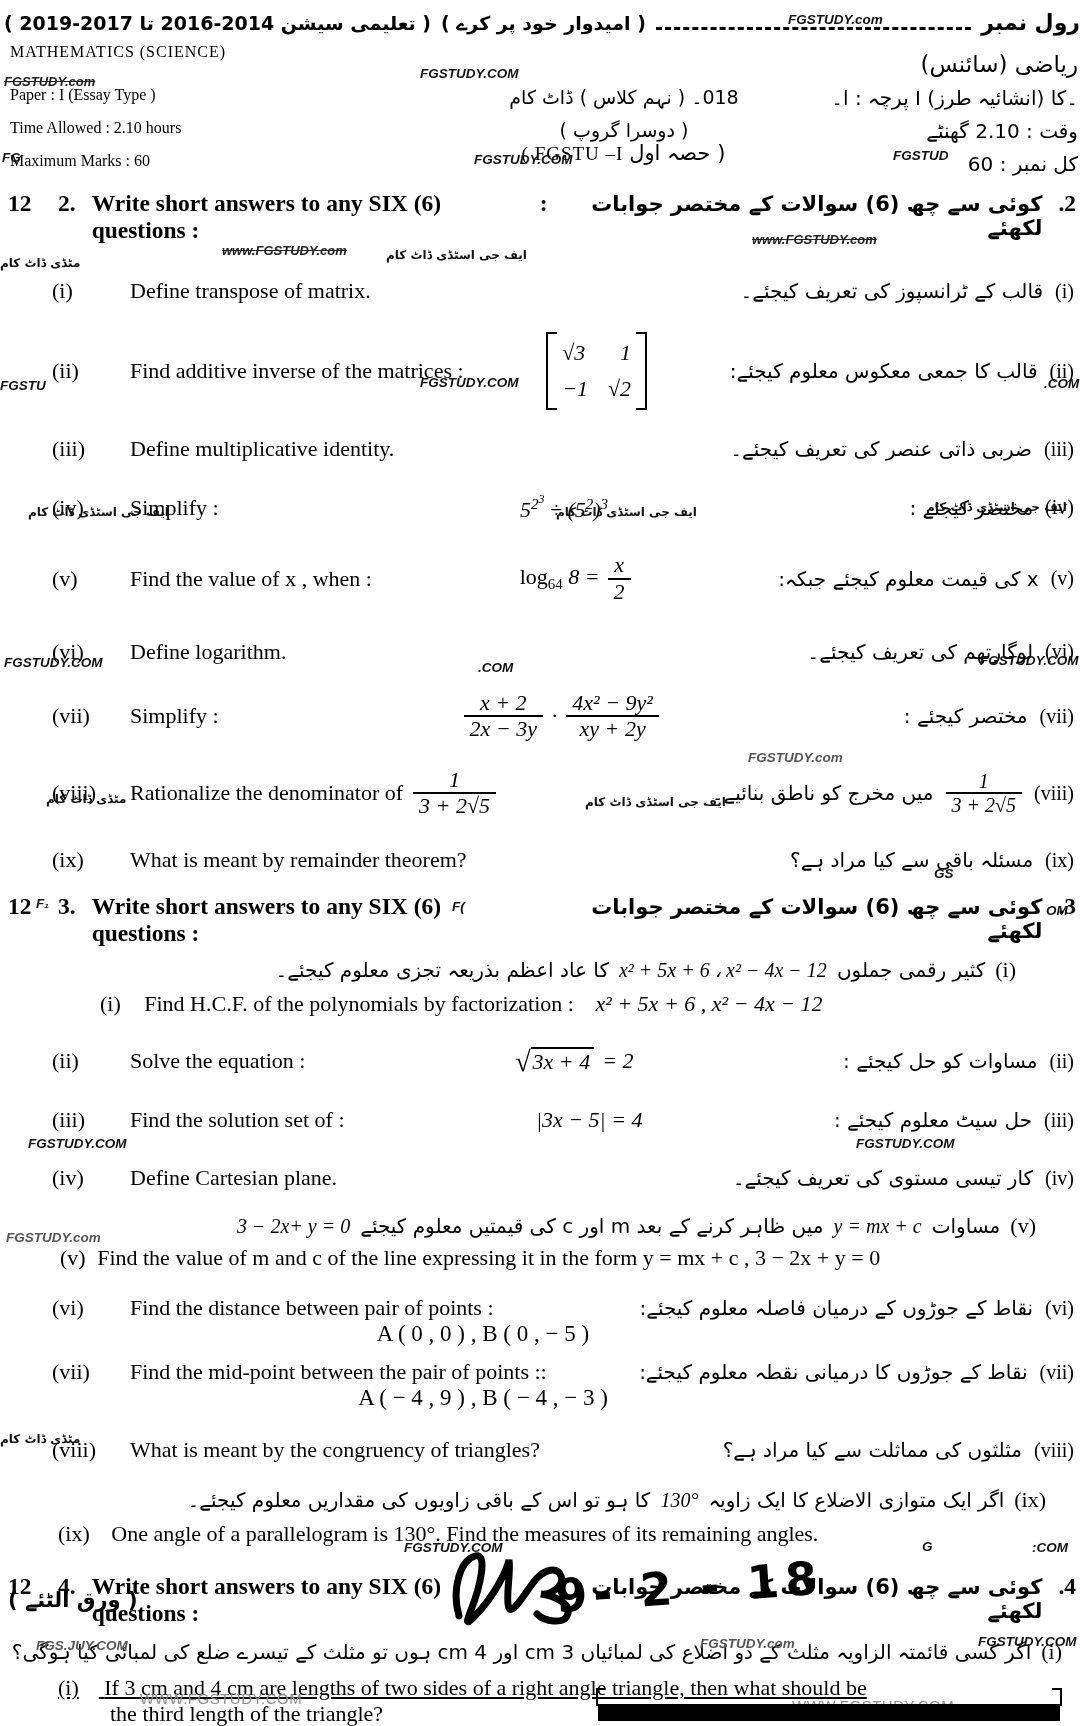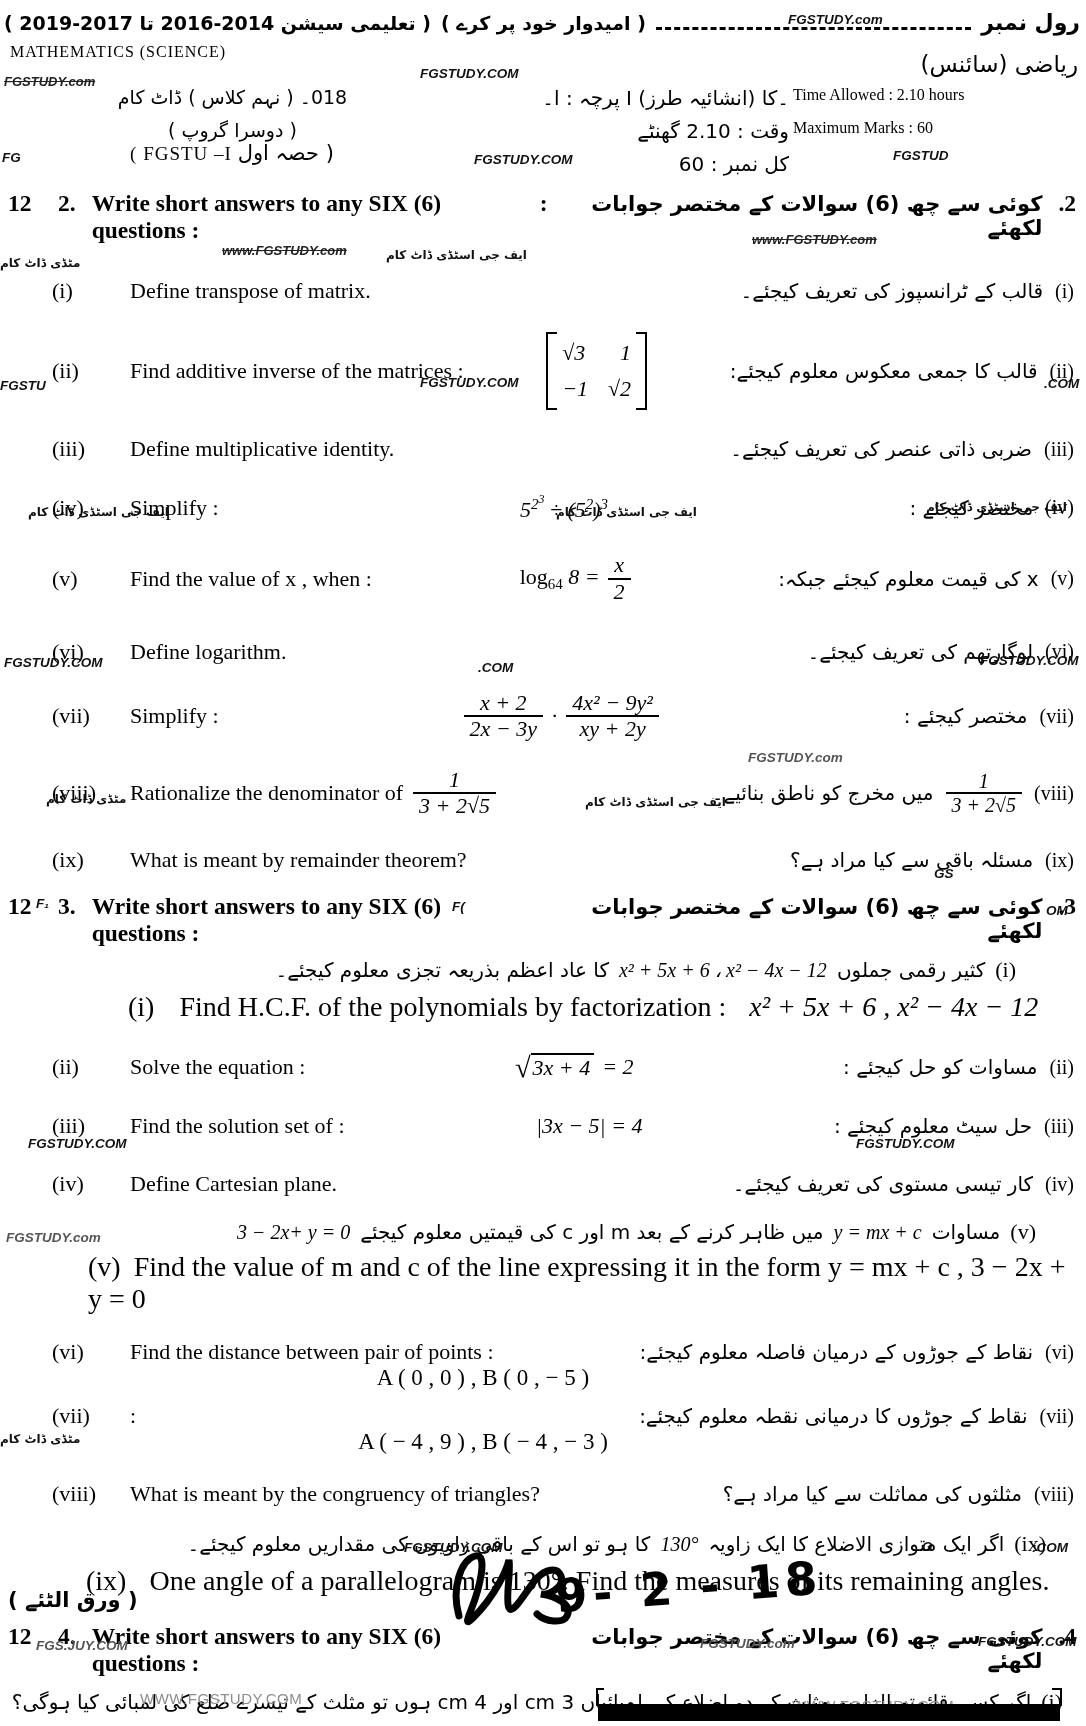--- a/index.html
+++ b/index.html
@@ -43,21 +43,21 @@
   .it .n{min-width:78px;}
   .it .mid{flex:1;display:flex;justify-content:center;align-items:center;gap:8px;}
   .it .urb{margin-left:auto;display:flex;align-items:center;gap:12px;direction:rtl;
            font-size:20px;}
   .it .urb .n{min-width:auto;direction:ltr;}
   .math{font-style:italic;}
   .math sup{font-style:italic;}
   .urline{display:flex;align-items:center;gap:10px;direction:rtl;padding-right:70px;
           font-size:20px;justify-content:flex-start;}
   .urline .n{direction:ltr;font-size:22px;}
-  .enline{padding-left:100px;font-size:28px;margin-left:28px;}
+  .enline{padding-left:100px;font-size:22px;}
   .ptsline{text-align:center;font-size:23px;padding-right:120px;}
 
   
   .frac{display:inline-flex;flex-direction:column;vertical-align:middle;text-align:center;
         line-height:1.12;font-style:italic;}
   .frac .fnum{border-bottom:2px solid #000;padding:0 6px;}
   .frac .fden{padding:0 6px;}
   .sqrt{display:inline-flex;align-items:flex-end;font-style:italic;}
   .sqrt .rsign{font-style:normal;font-size:1.3em;line-height:.9;}
   .sqrt .rad{border-top:2px solid #000;padding:0 4px 0 2px;}
@@ -129,20 +129,21 @@
     <span class="ur rtl">( امیدوار خود پر کرے )</span>
     <span class="dash"></span>
     <span class="ur rtl" style="font-size:22px;">رول نمبر</span>
   </div>
 
   <div class="hdr">
     <div class="l title-en">MATHEMATICS    (SCIENCE)</div>
     <div class="c"></div>
     <div class="r ur" style="font-size:23px;margin-top:14px;">ریاضی (سائنس)</div>
 
+    <div class="l hrow">Paper  :  I  (Essay Type )</div>
     <div class="c hrow ur rtl">018۔ ( نہم کلاس ) ڈاٹ کام</div>
     <div class="r hrow ur">پرچہ : ا۔ I ۔کا (انشائیہ طرز)</div>
 
     <div class="l hrow">Time Allowed   :    2.10 hours</div>
     <div class="c hrow ur rtl">( دوسرا گروپ )</div>
     <div class="r hrow ur">وقت   :   2.10 گھنٹے</div>
 
     <div class="l hrow">Maximum Marks  :    60</div>
     <div class="c hrow part-line">
       <span>( FGSTU –I</span>
@@ -359,20 +360,21 @@
     <span>Find the distance between  pair of points  :</span>
     <span class="urb">
       <span class="n">(vi)</span>
       <span class="ur">نقاط کے جوڑوں کے درمیان فاصلہ معلوم کیجئے:</span>
     </span>
   </div>
   <div class="ptsline">A ( 0 , 0 ) , B ( 0 , − 5 )</div>
 
   <div class="it" style="margin-top:12px;">
     <span class="n">(vii)</span>
+    <span>Find the mid-point between the pair of points  :</span>
     <span class="colon">:</span>
     <span class="urb">
       <span class="n">(vii)</span>
       <span class="ur">نقاط کے جوڑوں کا درمیانی نقطہ معلوم کیجئے:</span>
     </span>
   </div>
   <div class="ptsline">A ( − 4 , 9 ) , B ( − 4 , − 3 )</div>
 
   <div class="it" style="margin-top:26px;">
     <span class="n">(viii)</span>

